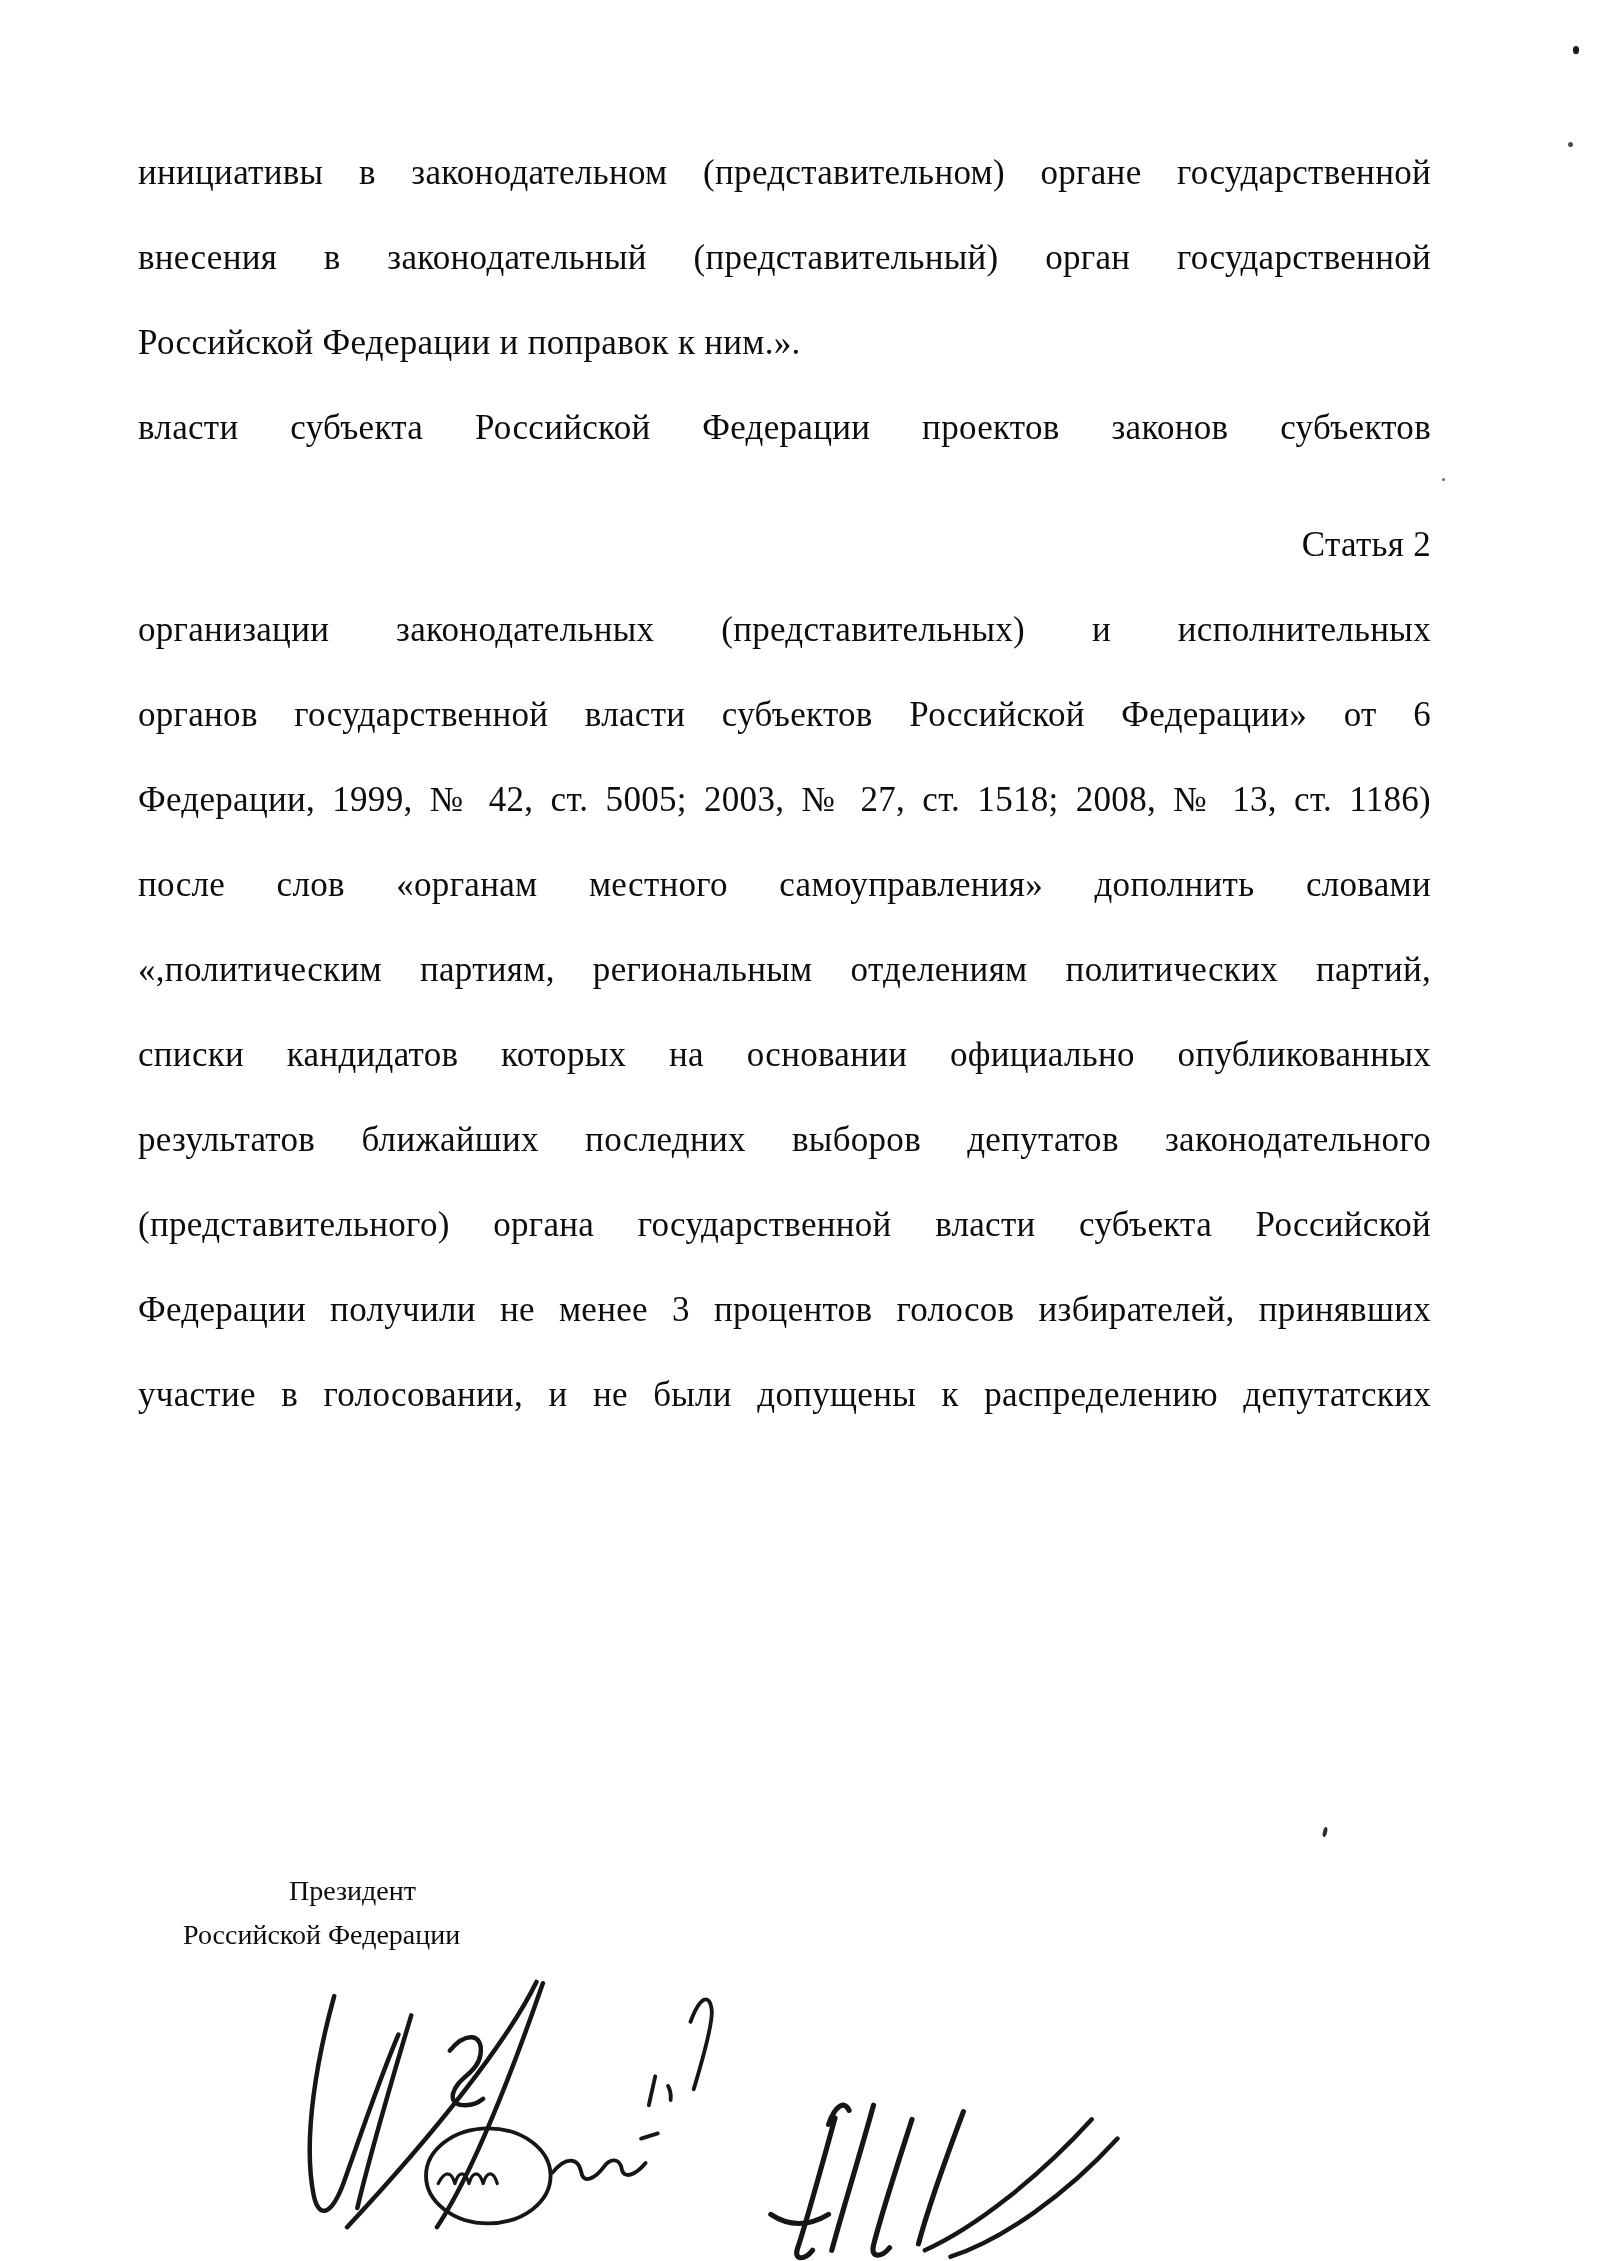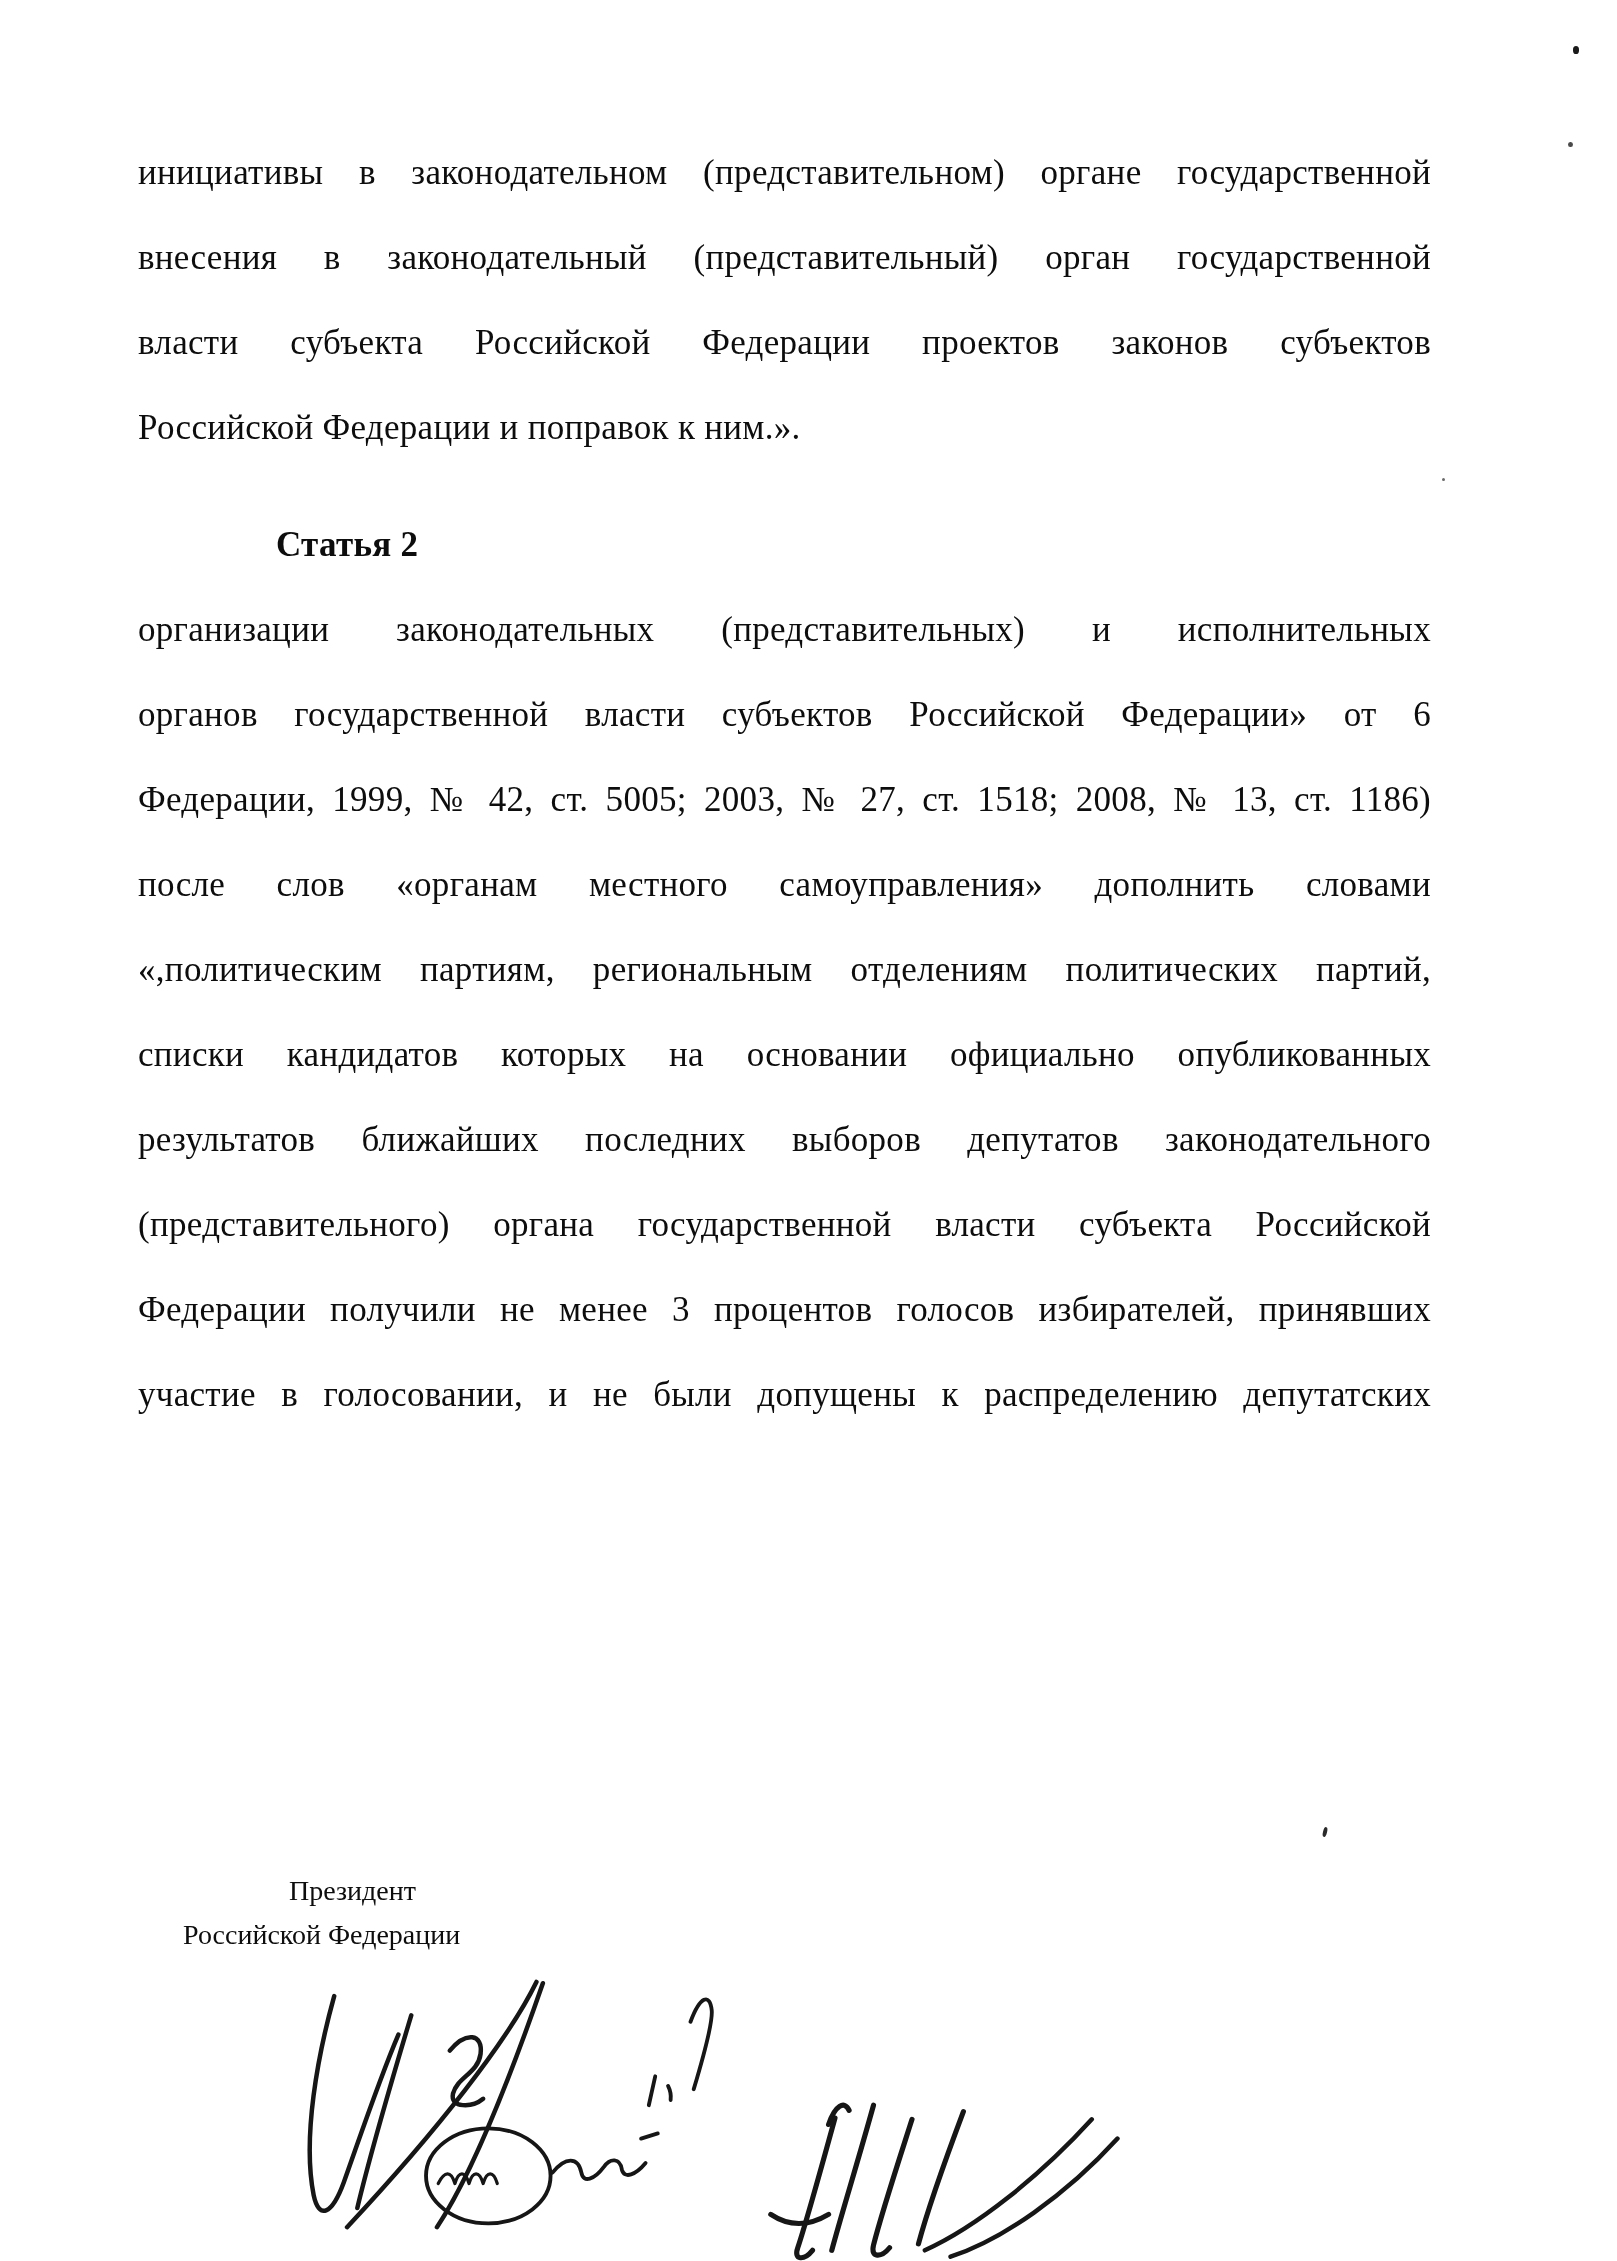--- a/index.html
+++ b/index.html
@@ -24,22 +24,23 @@
     font-size:35px;
     letter-spacing:0.3px;
     white-space:normal;
   }
   .j{
     text-align:justify;
     text-align-last:justify;
   }
   .indent{ text-indent:138px; }
   .heading{
-    font-weight:bold;
+    font-weight:normal;
     margin-top:32px;
+    text-align:right;
   }
   .signoff{
     position:absolute;
     left:138px;
     top:1869px;
     font-size:28px;
   }
   .signoff .sline{
     height:44px;
     line-height:44px;
@@ -64,22 +65,22 @@
 </style>
 </head>
 <body>
 
 <div class="page">
 
   <div class="textblock">
 
     <div class="line j">инициативы в законодательном (представительном) органе государственной</div>
     <div class="line j">внесения в законодательный (представительный) орган государственной</div>
+    <div class="line">Российской Федерации и поправок к ним.».</div>
     <div class="line j">власти субъекта Российской Федерации проектов законов субъектов</div>
-    <div class="line">Российской Федерации и поправок к ним.».</div>
 
     <div class="line heading indent">Статья 2</div>
 
     <div class="line j">организации законодательных (представительных) и исполнительных</div>
     <div class="line j">органов государственной власти субъектов Российской Федерации» от 6</div>
     <div class="line j">Федерации, 1999, № 42, ст. 5005; 2003, № 27, ст. 1518; 2008, № 13, ст. 1186)</div>
     <div class="line j">после слов «органам местного самоуправления» дополнить словами</div>
     <div class="line j">«,политическим партиям, региональным отделениям политических партий,</div>
     <div class="line j">списки кандидатов которых на основании официально опубликованных</div>
     <div class="line j">результатов ближайших последних выборов депутатов законодательного</div>

